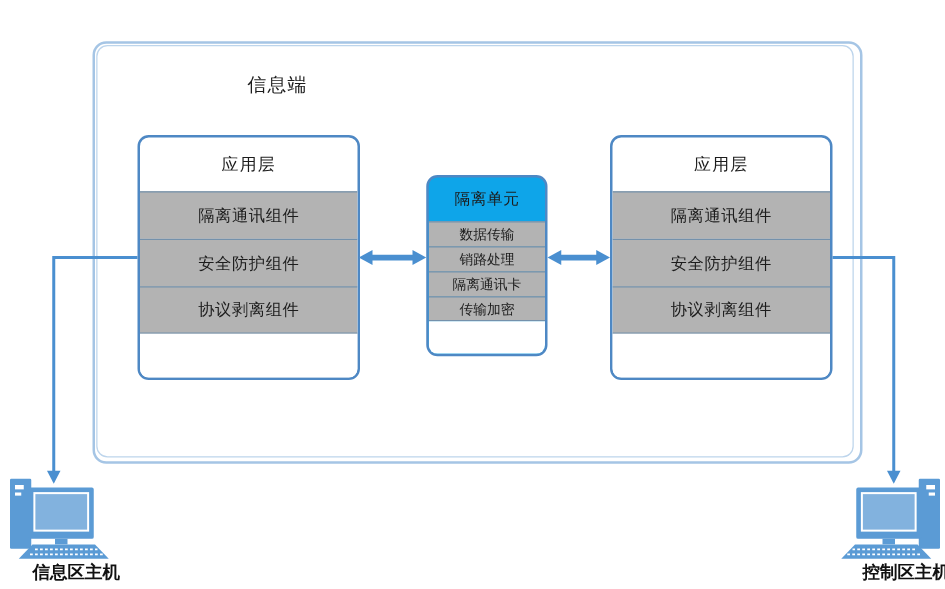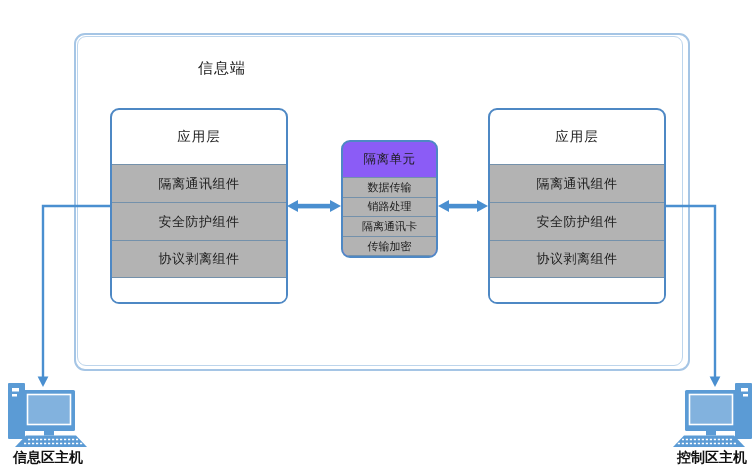--- a/index.html
+++ b/index.html
@@ -34,51 +34,51 @@
   .section-label.info{left:136px;top:59px;}
   .section-label.ctrl{left:514px;top:60px;}
   .stack{
     position:absolute;width:178px;height:196px;box-sizing:border-box;
     border:2.2px solid var(--border-blue);border-radius:9px;background:#ffffff;
     display:flex;flex-direction:column;overflow:hidden;
   }
   .stack.left{left:110px;top:108px;}
   .stack.right{left:488px;top:108px;}
   .stack .stack-title{
-    height:54px;display:flex;align-items:center;justify-content:center;
+    height:43px;display:flex;align-items:center;justify-content:center;
     font-size:13.5px;letter-spacing:1px;
   }
   .stack .row{
     height:38px;box-sizing:border-box;background:var(--row-gray);
     border-top:1.5px solid var(--row-border);
     display:flex;align-items:center;justify-content:center;
     font-size:13px;letter-spacing:0.5px;
   }
   .stack .row:nth-of-type(4){border-bottom:1.5px solid var(--row-border);font-family:Liberation Serif, serif;}
   .stack .stack-spacer{flex:1;background:#ffffff;}
   .midbox{
-    position:absolute;left:341px;top:140px;width:97px;height:118px;box-sizing:border-box;
-    border:2.2px solid var(--border-blue);border-radius:9px;background:#8b5cf6;
+    position:absolute;left:341px;top:140px;width:97px;height:145px;box-sizing:border-box;
+    border:2.2px solid var(--border-blue);border-radius:9px;background:#0ea5e9;
     display:flex;flex-direction:column;overflow:hidden;
   }
   .midbox .stack-title{
     height:35px;display:flex;align-items:center;justify-content:center;
     font-size:12.5px;letter-spacing:0.5px;
   }
   .midbox .row{
     height:20px;box-sizing:border-box;background:var(--row-gray);
     border-top:1.5px solid var(--row-border);
     display:flex;align-items:center;justify-content:center;
     font-size:11px;
   }
   .midbox .row:nth-of-type(5){border-bottom:1.5px solid var(--row-border);}
   .midbox .stack-spacer{flex:1;background:#ffffff;}
   .overlay{position:absolute;left:0;top:0;width:756px;height:471px;pointer-events:none;}
   .host-label{
-    position:absolute;top:449px;width:96px;text-align:center;
+    position:absolute;top:449px;width:96px;text-align:right;
     font-size:14px;font-weight:600;color:#111;
   }
   .host-label.info{left:0px;}
   .host-label.ctrl{left:664px;}
 </style>
 </head>
 <body>
 
 <div class="canvas">
 

